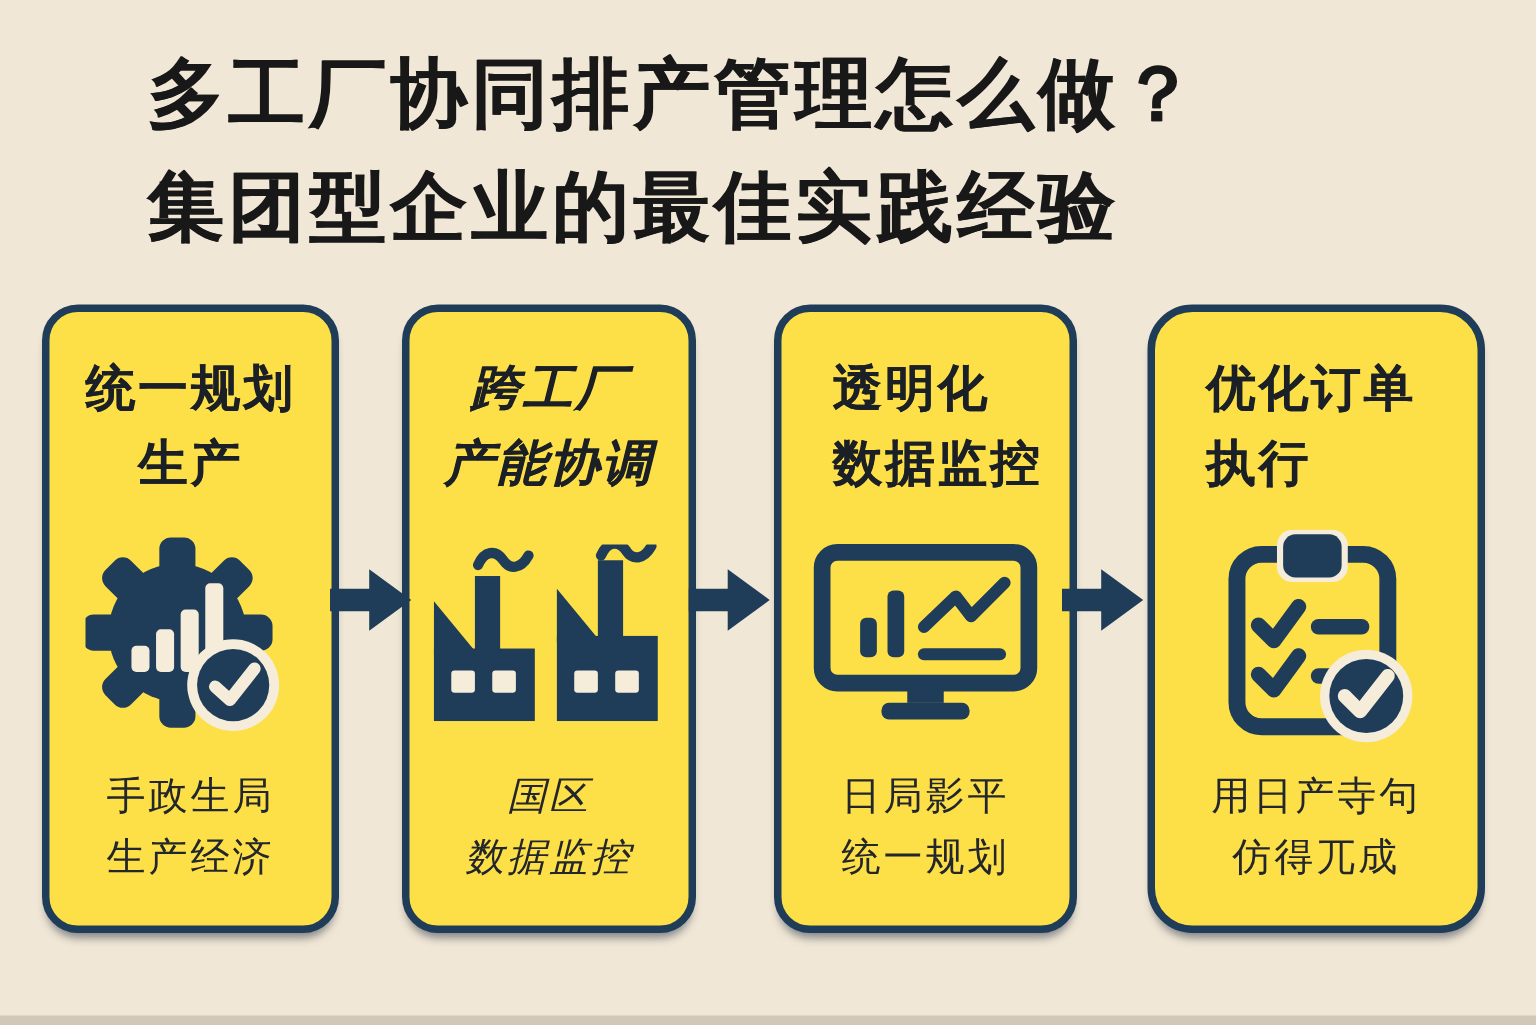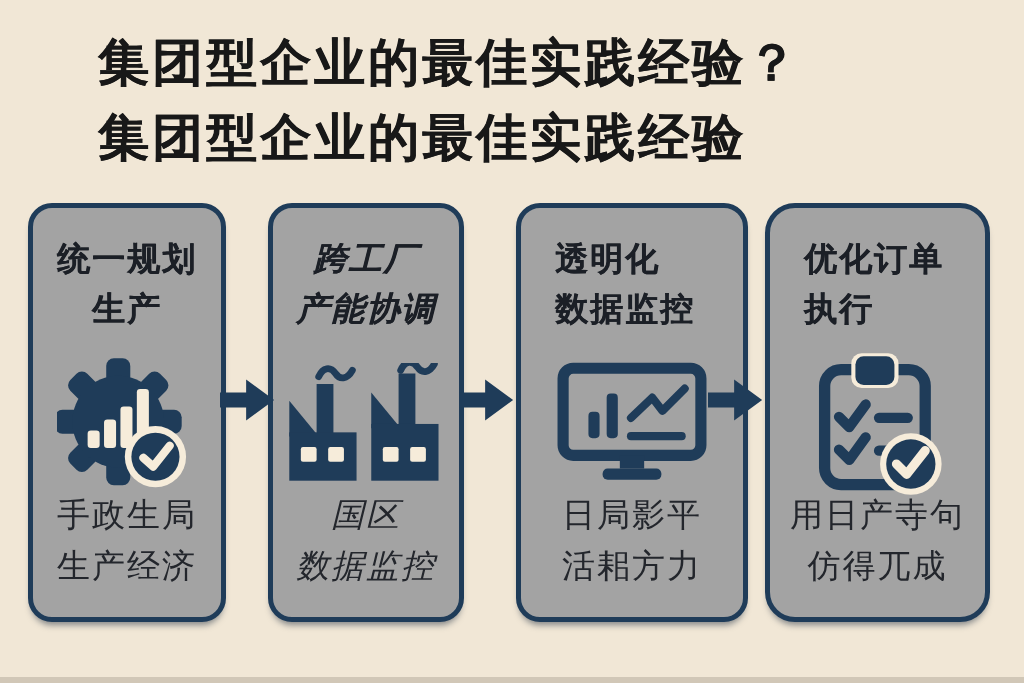--- a/index.html
+++ b/index.html
@@ -14,28 +14,28 @@
 
   .title {
     position:absolute; left:98px; top:26px;
     font-size:51px; font-weight:bold; color:#181818;
     letter-spacing:3px; line-height:1.47;
     text-shadow:0.6px 0 #181818;
   }
 
   .card {
     position:absolute; top:203px; height:419px;
-    background:#a3a3a3;
+    background:#fde047;
     border:5px solid #1f3c59;
     border-radius:24px;
     box-shadow:0 6px 6px -3px rgba(43,56,72,0.55);
   }
   .card-1 { left:28px;  width:198px; }
   .card-2 { left:268px; width:196px;font-style:italic; }
-  .card-3 { left:516px; width:232px; }
+  .card-3 { left:516px; width:202px; }
   .card-4 { left:765px; width:225px;border-radius:30px; }
 
   .card-heading {
     margin-top:26px; padding:0 16px;
     font-size:33px; font-weight:bold; color:#1b1f26;
     letter-spacing:2px; line-height:1.5;
     white-space:pre-line;
     text-shadow:0.4px 0 #1b1f26;
   }
   .align-center .card-heading { text-align:center; }
@@ -43,21 +43,21 @@
 
   .icon-wrap {
     position:absolute; left:0; right:0; top:132px; height:170px;
     display:flex; align-items:center; justify-content:center;
   }
   .icon-wrap svg { display:block; }
 
   .card-caption {
     position:absolute; left:0; right:0; bottom:26px;
     text-align:center;
-    font-size:33px; color:#23262c;
+    font-size:26px; color:#23262c;
     letter-spacing:2px; line-height:1.55;
     white-space:pre-line;
   }
 
   .arrow {
     position:absolute; top:376px; width:56px; height:48px; z-index:3;
   }
   .arrow-1 { left:220px; }
   .arrow-2 { left:459px; }
   .arrow-3 { left:708px; }
@@ -65,21 +65,21 @@
   .bottom-strip {
     position:absolute; left:0; right:0; bottom:0; height:6px;
     background:rgba(95,88,72,0.22);
   }
 </style>
 </head>
 <body>
 
 <div class="page">
 
-  <h1 class="title"><span>集团型企业的最佳实践经验？</span><br><span>集团型企业的最佳实践经验</span></h1>
+  <h1 class="title"><span>多工厂协同排产管理怎么做？</span><br><span>集团型企业的最佳实践经验</span></h1>
 
   <section class="card card-1 align-center">
     <div class="card-heading">统一规划
 生产</div>
     <div class="icon-wrap">
       <svg width="140" height="134" viewBox="0 0 128 122" aria-hidden="true">
         <g fill="#1f3c59">
           <rect x="45" y="0" width="22" height="24" rx="7"></rect>
           <rect x="45" y="0" width="22" height="24" rx="7" transform="rotate(45 56 58)"></rect>
           <rect x="45" y="0" width="22" height="24" rx="7" transform="rotate(90 56 58)"></rect>
@@ -142,21 +142,21 @@
           <rect x="32" y="50" width="11" height="26" rx="4"></rect>
           <rect x="50" y="32" width="11" height="44" rx="4"></rect>
           <rect x="70" y="70" width="58" height="8" rx="4"></rect>
           <rect x="63" y="93" width="24" height="13"></rect>
           <rect x="46" y="106" width="58" height="11" rx="5"></rect>
         </g>
         <polyline points="74,56 95,36 105,49 127,27" fill="none" stroke="#1f3c59" stroke-width="8" stroke-linecap="round" stroke-linejoin="round"></polyline>
       </svg>
     </div>
     <div class="card-caption">日局影平
-活耜方力</div>
+统一规划</div>
   </section>
 
   <section class="card card-4 align-left">
     <div class="card-heading">优化订单
 执行</div>
     <div class="icon-wrap">
       <svg width="156" height="144" viewBox="0 0 152 140" aria-hidden="true">
         <rect x="24" y="16" width="98" height="112" rx="16" fill="none" stroke="#1f3c59" stroke-width="11"></rect>
         <rect x="50" y="0" width="46" height="34" rx="10" fill="#f6ecda"></rect>
         <rect x="54" y="3" width="38" height="28" rx="8" fill="#1f3c59"></rect>

